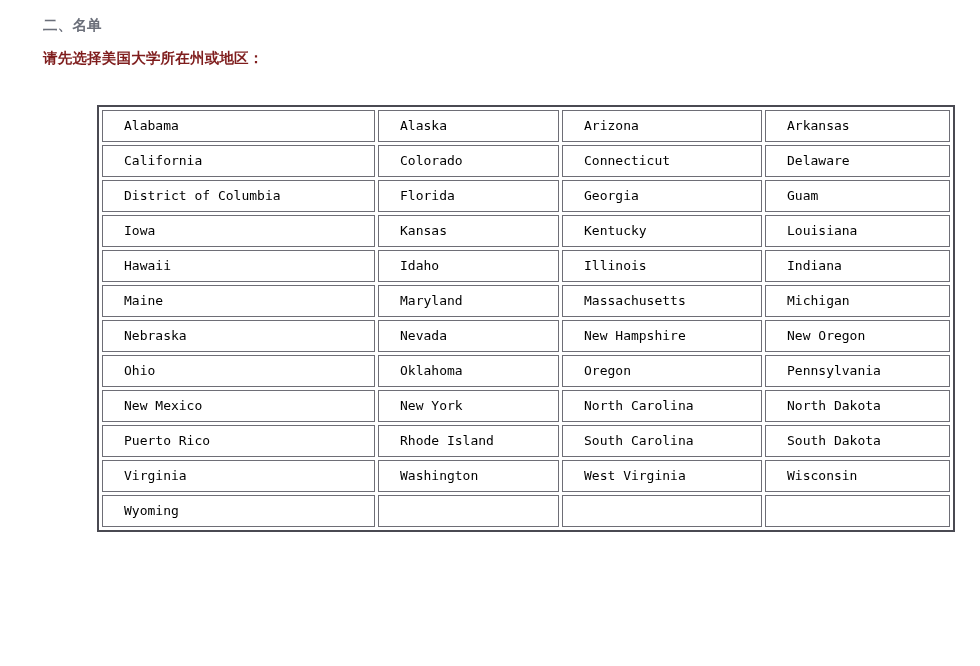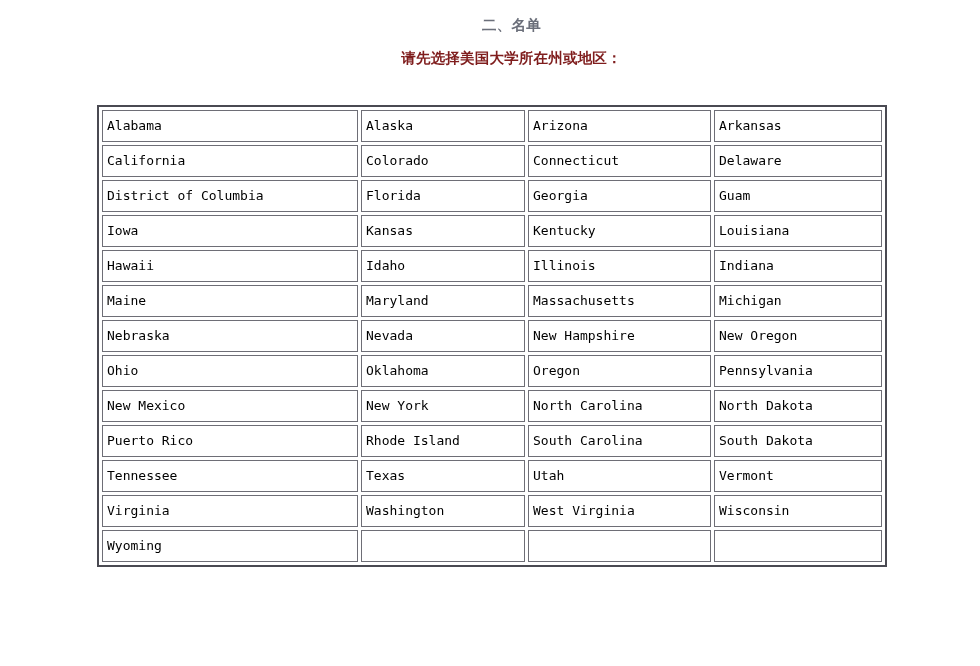--- a/index.html
+++ b/index.html
@@ -16,21 +16,20 @@
   }
   .page {
     position: relative;
     width: 980px;
     height: 666px;
     background: #ffffff;
   }
   .heading-section {
     padding-left: 43px;
     padding-top: 17px;
-    text-align: center;
   }
   .section-title {
     font-family: "DejaVu Sans", "Liberation Sans", sans-serif;
     font-size: 14.5px;
     font-weight: bold;
     color: #6b6f7a;
     line-height: 1.2;
     margin: 0;
     letter-spacing: 0.2px;
   }
@@ -55,21 +54,21 @@
     border: 2px solid #4a4a52;
     background: #ffffff;
     table-layout: fixed;
     font-family: "DejaVu Sans Mono", "Liberation Mono", monospace;
     font-size: 13px;
     color: #000000;
   }
   table.state-table td {
     border: 1px solid #6e6e76;
     height: 30px;
-    padding: 0 0 0 4px;
+    padding: 0 0 0 21px;
     vertical-align: middle;
     background: #ffffff;
     white-space: nowrap;
     overflow: hidden;
     line-height: 1.1;
   }
   table.state-table td.c1 { width: 250px; }
   table.state-table td.c2 { width: 158px; }
   table.state-table td.c3 { width: 177px; }
   table.state-table td.c4 { width: 162px; }
@@ -142,26 +141,20 @@
             <td class="c3">North Carolina</td>
             <td class="c4">North Dakota</td>
           </tr>
           <tr>
             <td class="c1">Puerto Rico</td>
             <td class="c2">Rhode Island</td>
             <td class="c3">South Carolina</td>
             <td class="c4">South Dakota</td>
           </tr>
           <tr>
-            <td class="c1">Tennessee</td>
-            <td class="c2">Texas</td>
-            <td class="c3">Utah</td>
-            <td class="c4">Vermont</td>
-          </tr>
-          <tr>
             <td class="c1">Virginia</td>
             <td class="c2">Washington</td>
             <td class="c3">West Virginia</td>
             <td class="c4">Wisconsin</td>
           </tr>
           <tr>
             <td class="c1">Wyoming</td>
             <td class="c2 empty"></td>
             <td class="c3 empty"></td>
             <td class="c4 empty"></td>

